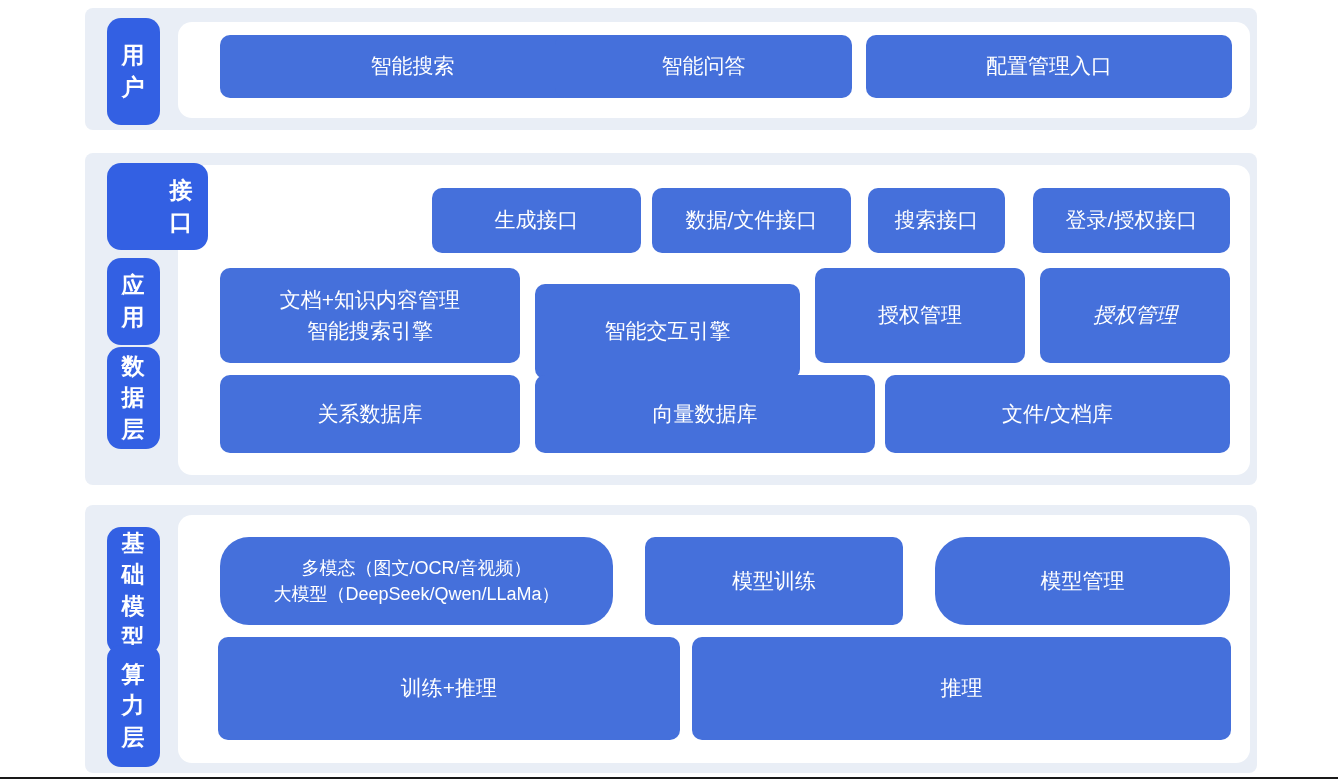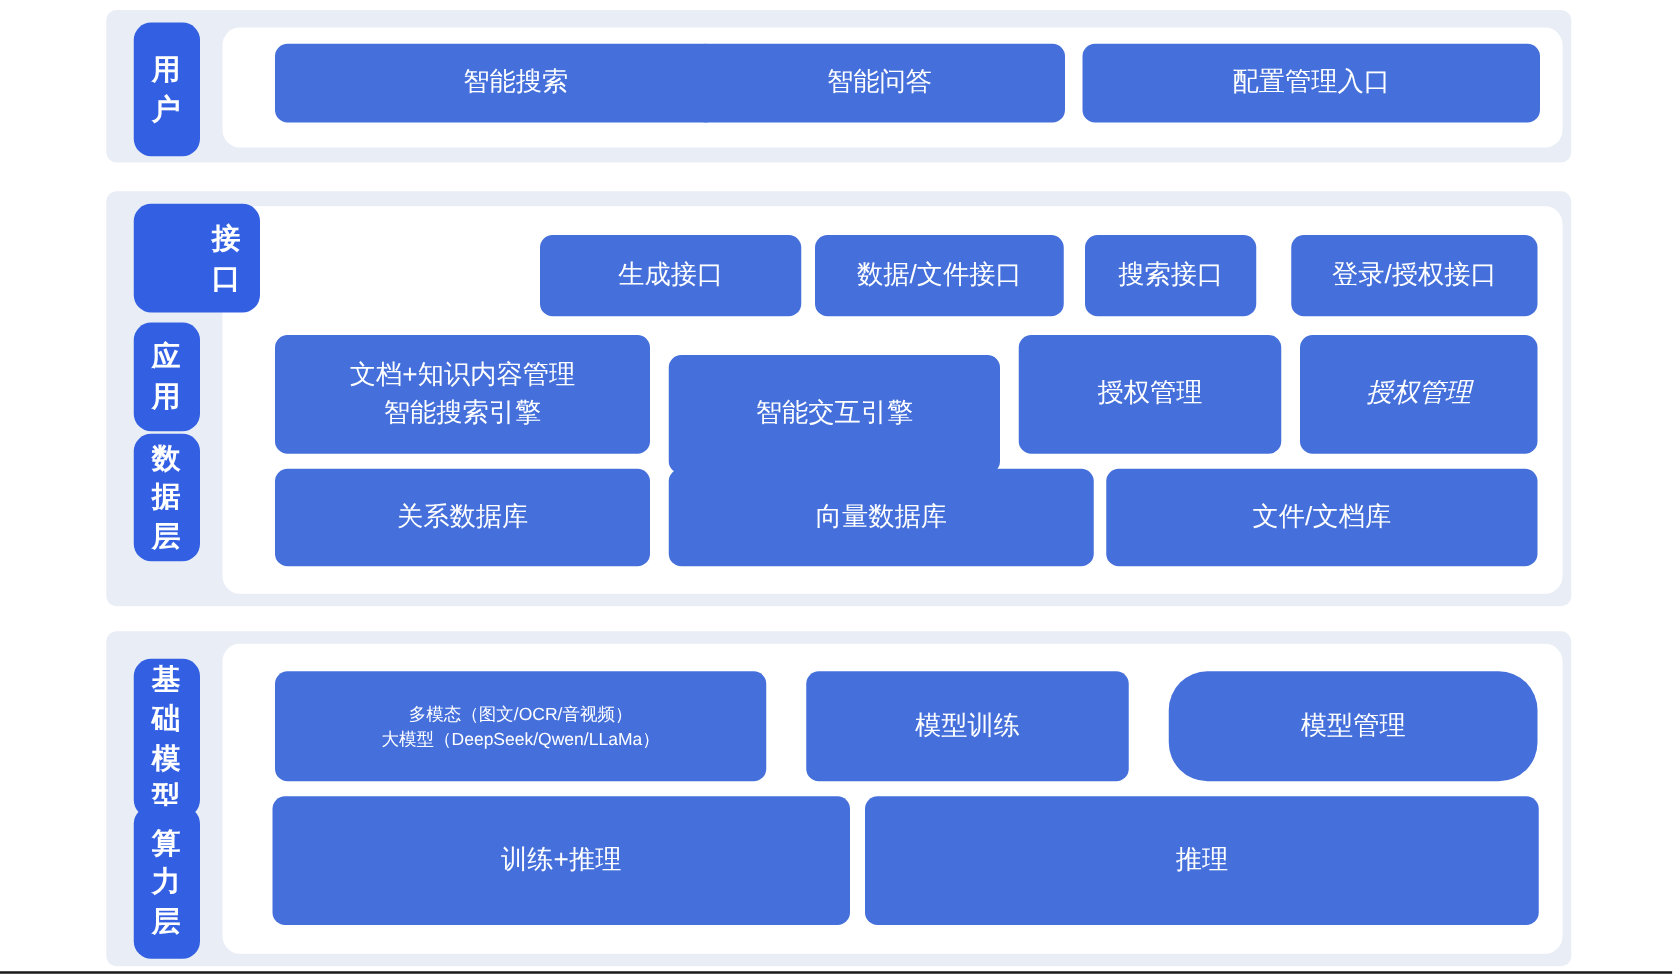--- a/index.html
+++ b/index.html
@@ -60,21 +60,21 @@
     border-radius: 10px;
     color: #ffffff;
     display: flex;
     align-items: center;
     justify-content: center;
     text-align: center;
     font-size: 21px;
     line-height: 1.45;
     white-space: pre-line;
   }
-  .box-lg { font-size: 14px; }
+  .box-lg { font-size: 18px; border-radius: 29px; }
   .bottom-line {
     position: absolute;
     left: 0;
     top: 777px;
     width: 1338px;
     height: 2px;
     background: #191919;
   }
 </style>
 </head>

